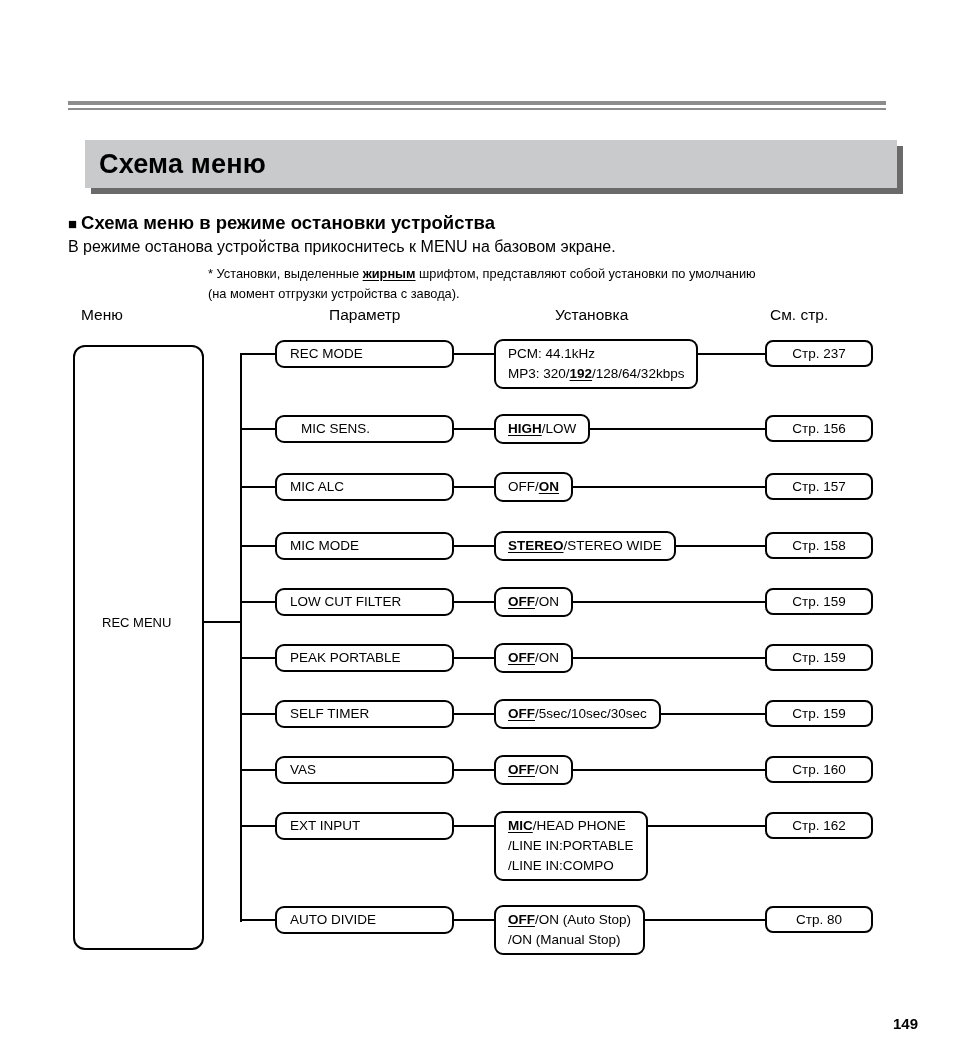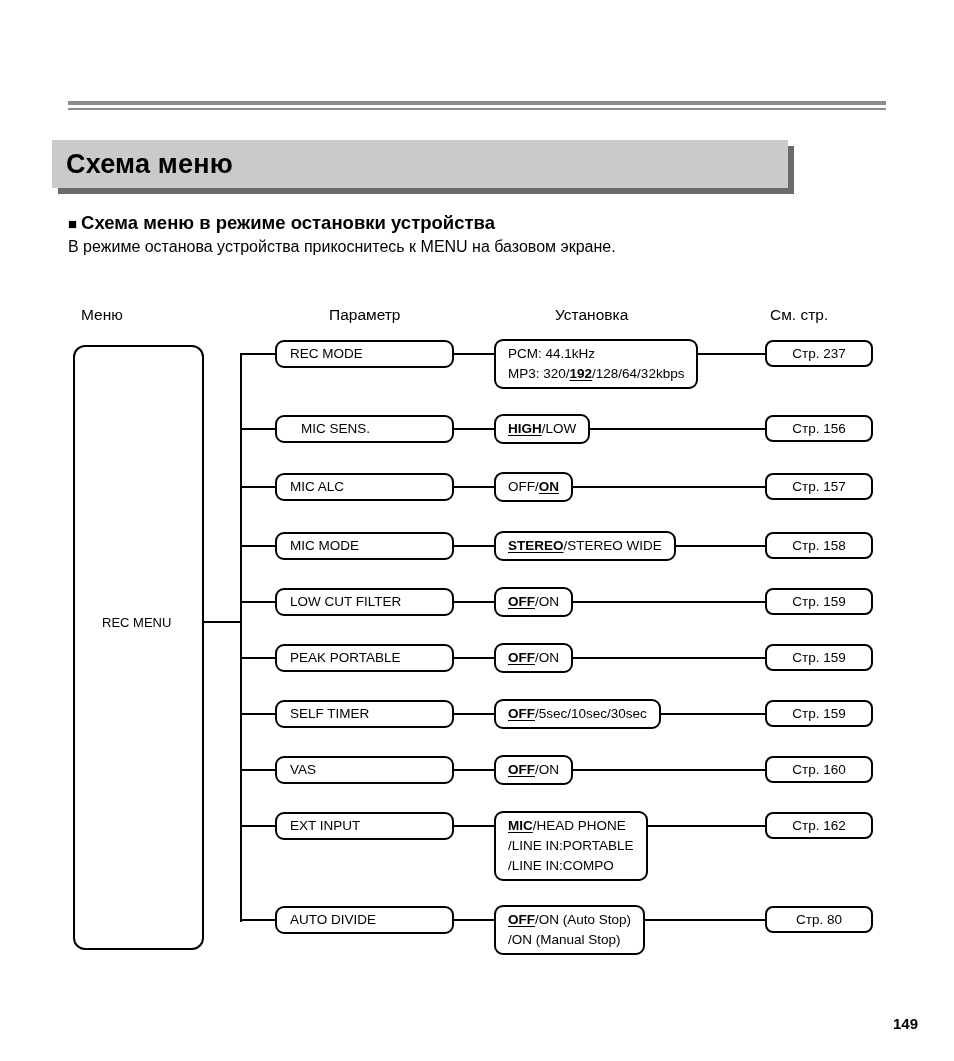--- a/index.html
+++ b/index.html
@@ -7,21 +7,21 @@
   #page {
     position:relative; width:954px; height:1061px; background:#ffffff;
     font-family:"Liberation Sans", sans-serif; color:#000;
     overflow:hidden;
   }
   
   .rule-thick { position:absolute; left:68px; top:101px; width:818px; height:4px; background:#8c8c8c; }
   .rule-thin  { position:absolute; left:68px; top:108px; width:818px; height:2px; background:#8c8c8c; }
   
   .title-bar {
-    position:absolute; left:52px; top:140px; width:736px; height:48px;
+    position:absolute; left:85px; top:140px; width:812px; height:48px;
     background:#c9cacc; box-shadow:6px 6px 0 #6a6a6a;
   }
   .title-bar h1 {
     font-size:27px; font-weight:bold; line-height:48px; padding-left:14px;
     letter-spacing:0.2px;
   }
   
   .section-heading {
     position:absolute; left:68px; top:212px; font-size:18.5px; font-weight:bold;
     white-space:nowrap;
@@ -87,20 +87,22 @@
     <h1>Схема меню</h1>
   </div>
 
   <div class="section-heading">
     <span class="marker">■</span><span>Схема меню в режиме остановки устройства</span>
   </div>
 
   <div class="intro">В режиме останова устройства прикоснитесь к MENU на базовом экране.</div>
 
   <div class="note">
+    <div><span>* Установки, выделенные </span><span class="bu">жирным</span><span> шрифтом, представляют собой установки по умолчанию</span></div>
+    <div>(на момент отгрузки устройства с завода).</div>
   </div>
 
   <div class="col-head col-menu">Меню</div>
   <div class="col-head col-param">Параметр</div>
   <div class="col-head col-setting">Установка</div>
   <div class="col-head col-pageref">См. стр.</div>
 
   <div class="menu-box"></div>
   <div class="menu-label">
     <span class="mic-icon"><span class="head"></span><span class="stand"></span></span>

